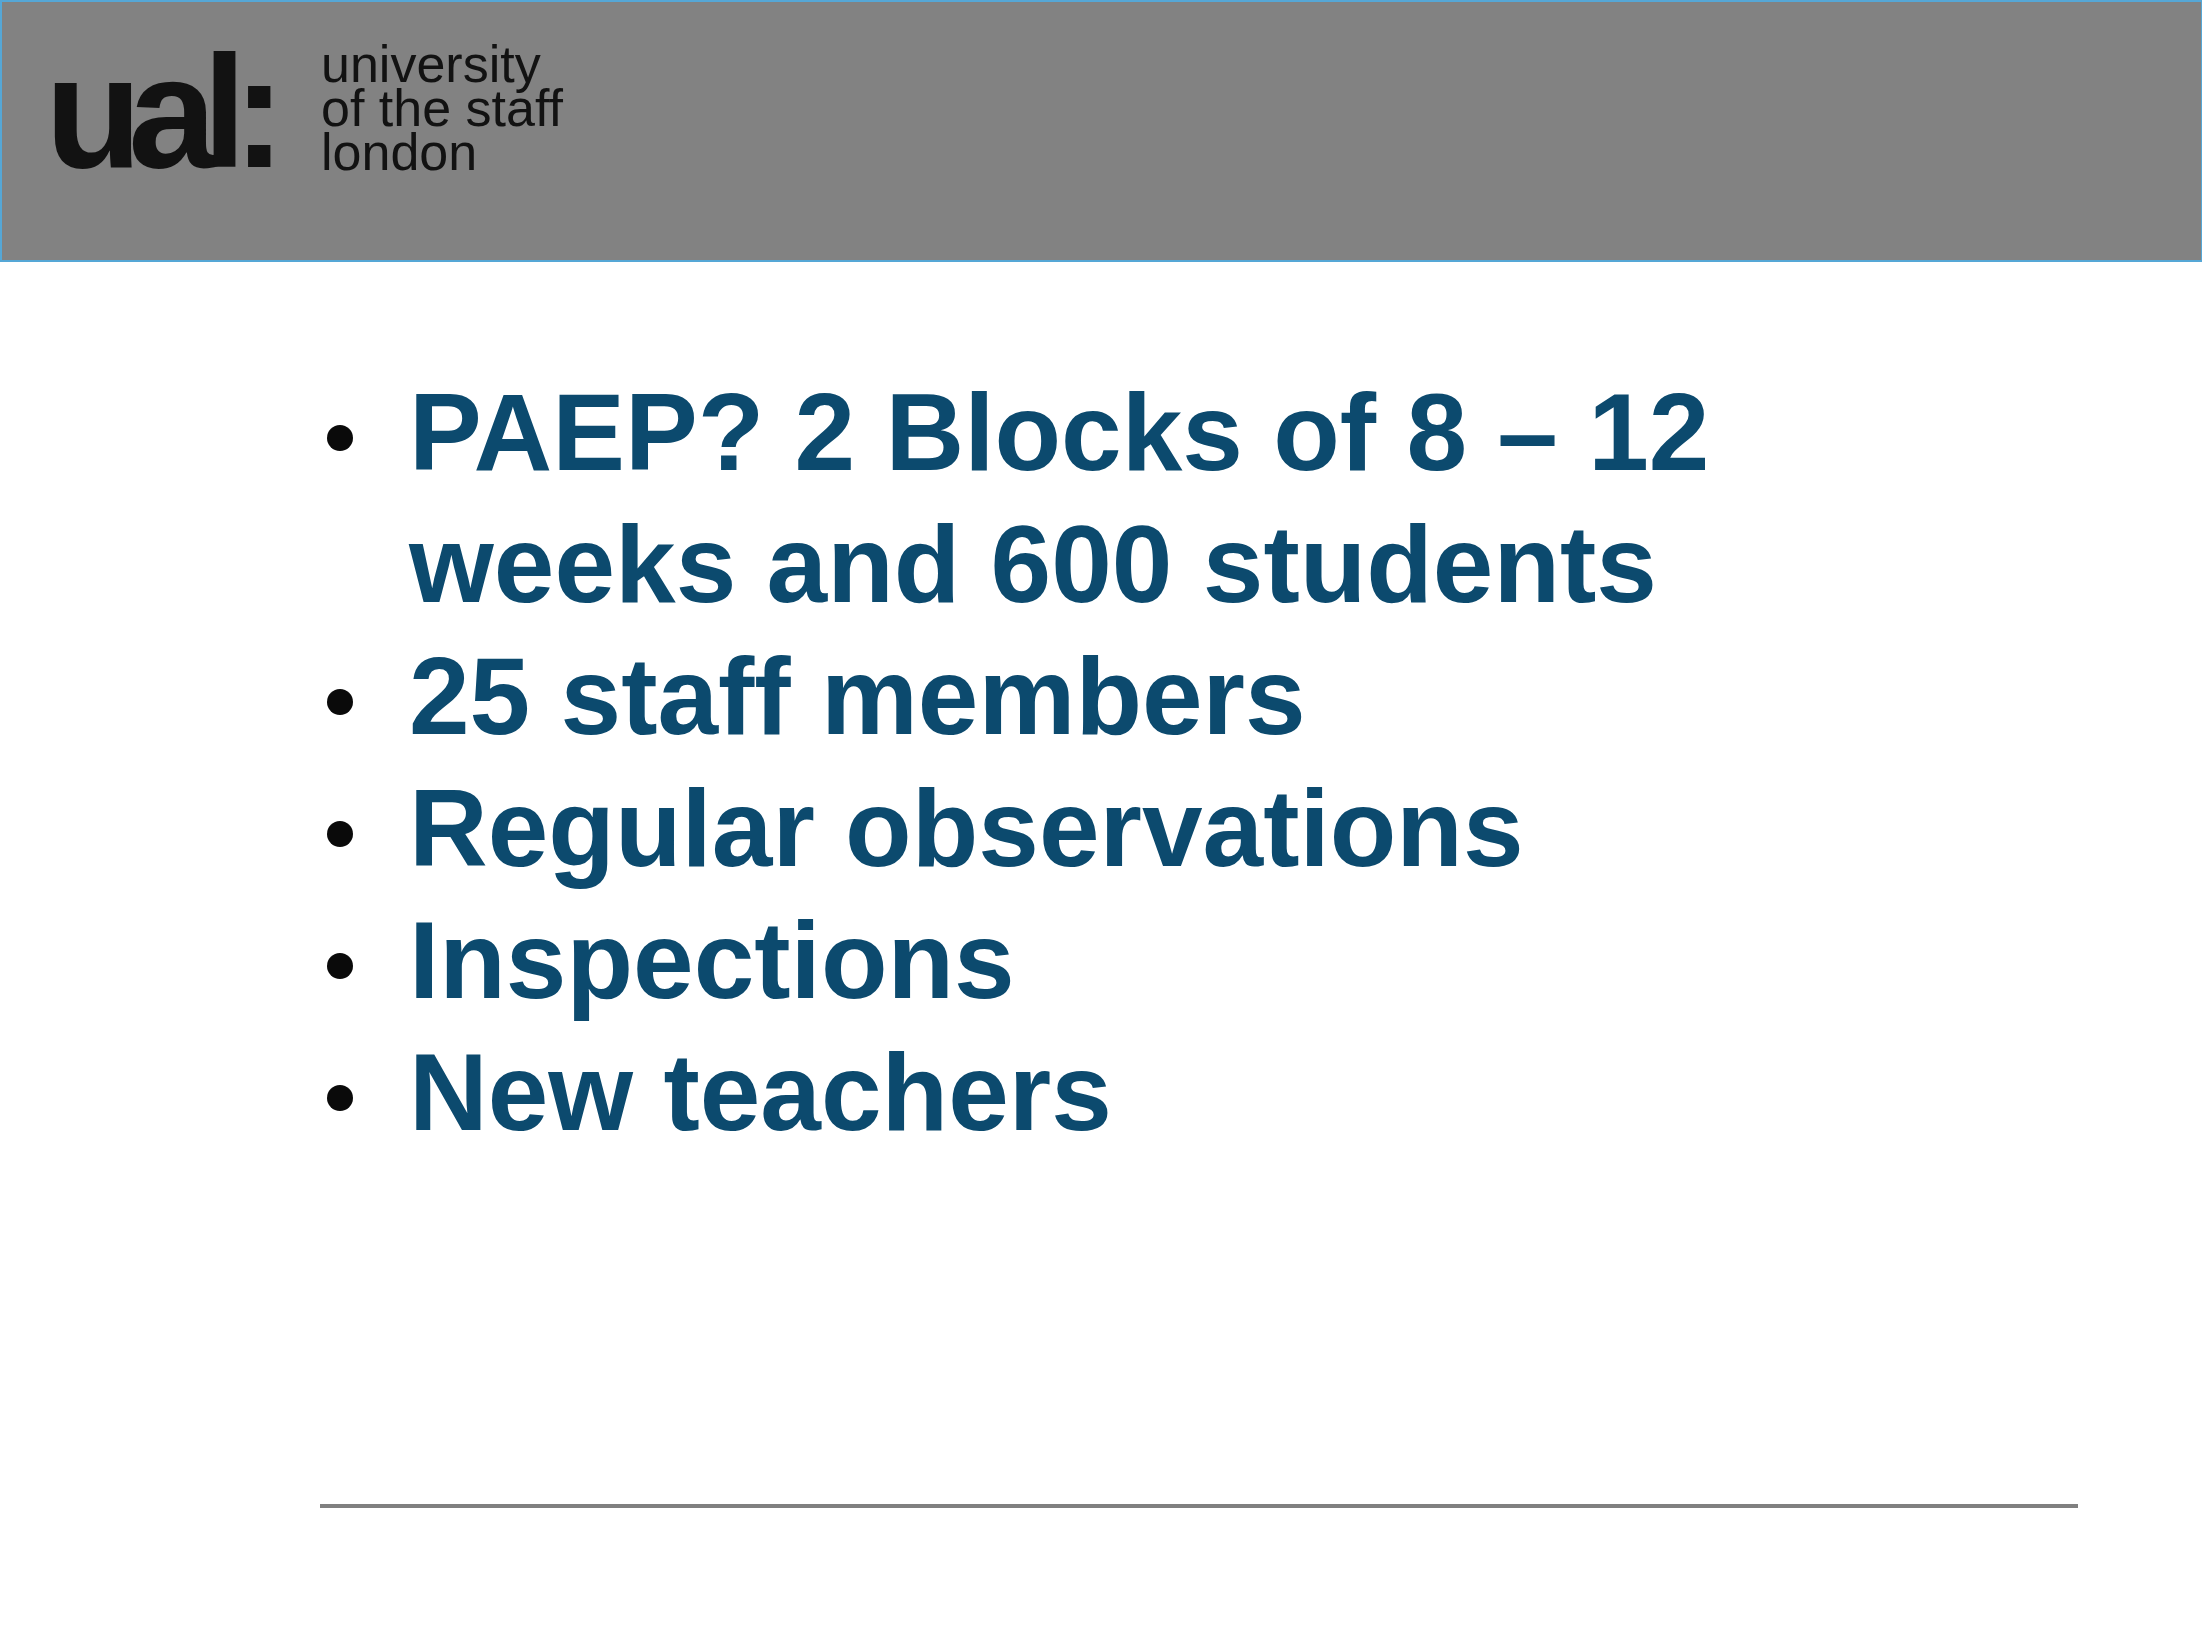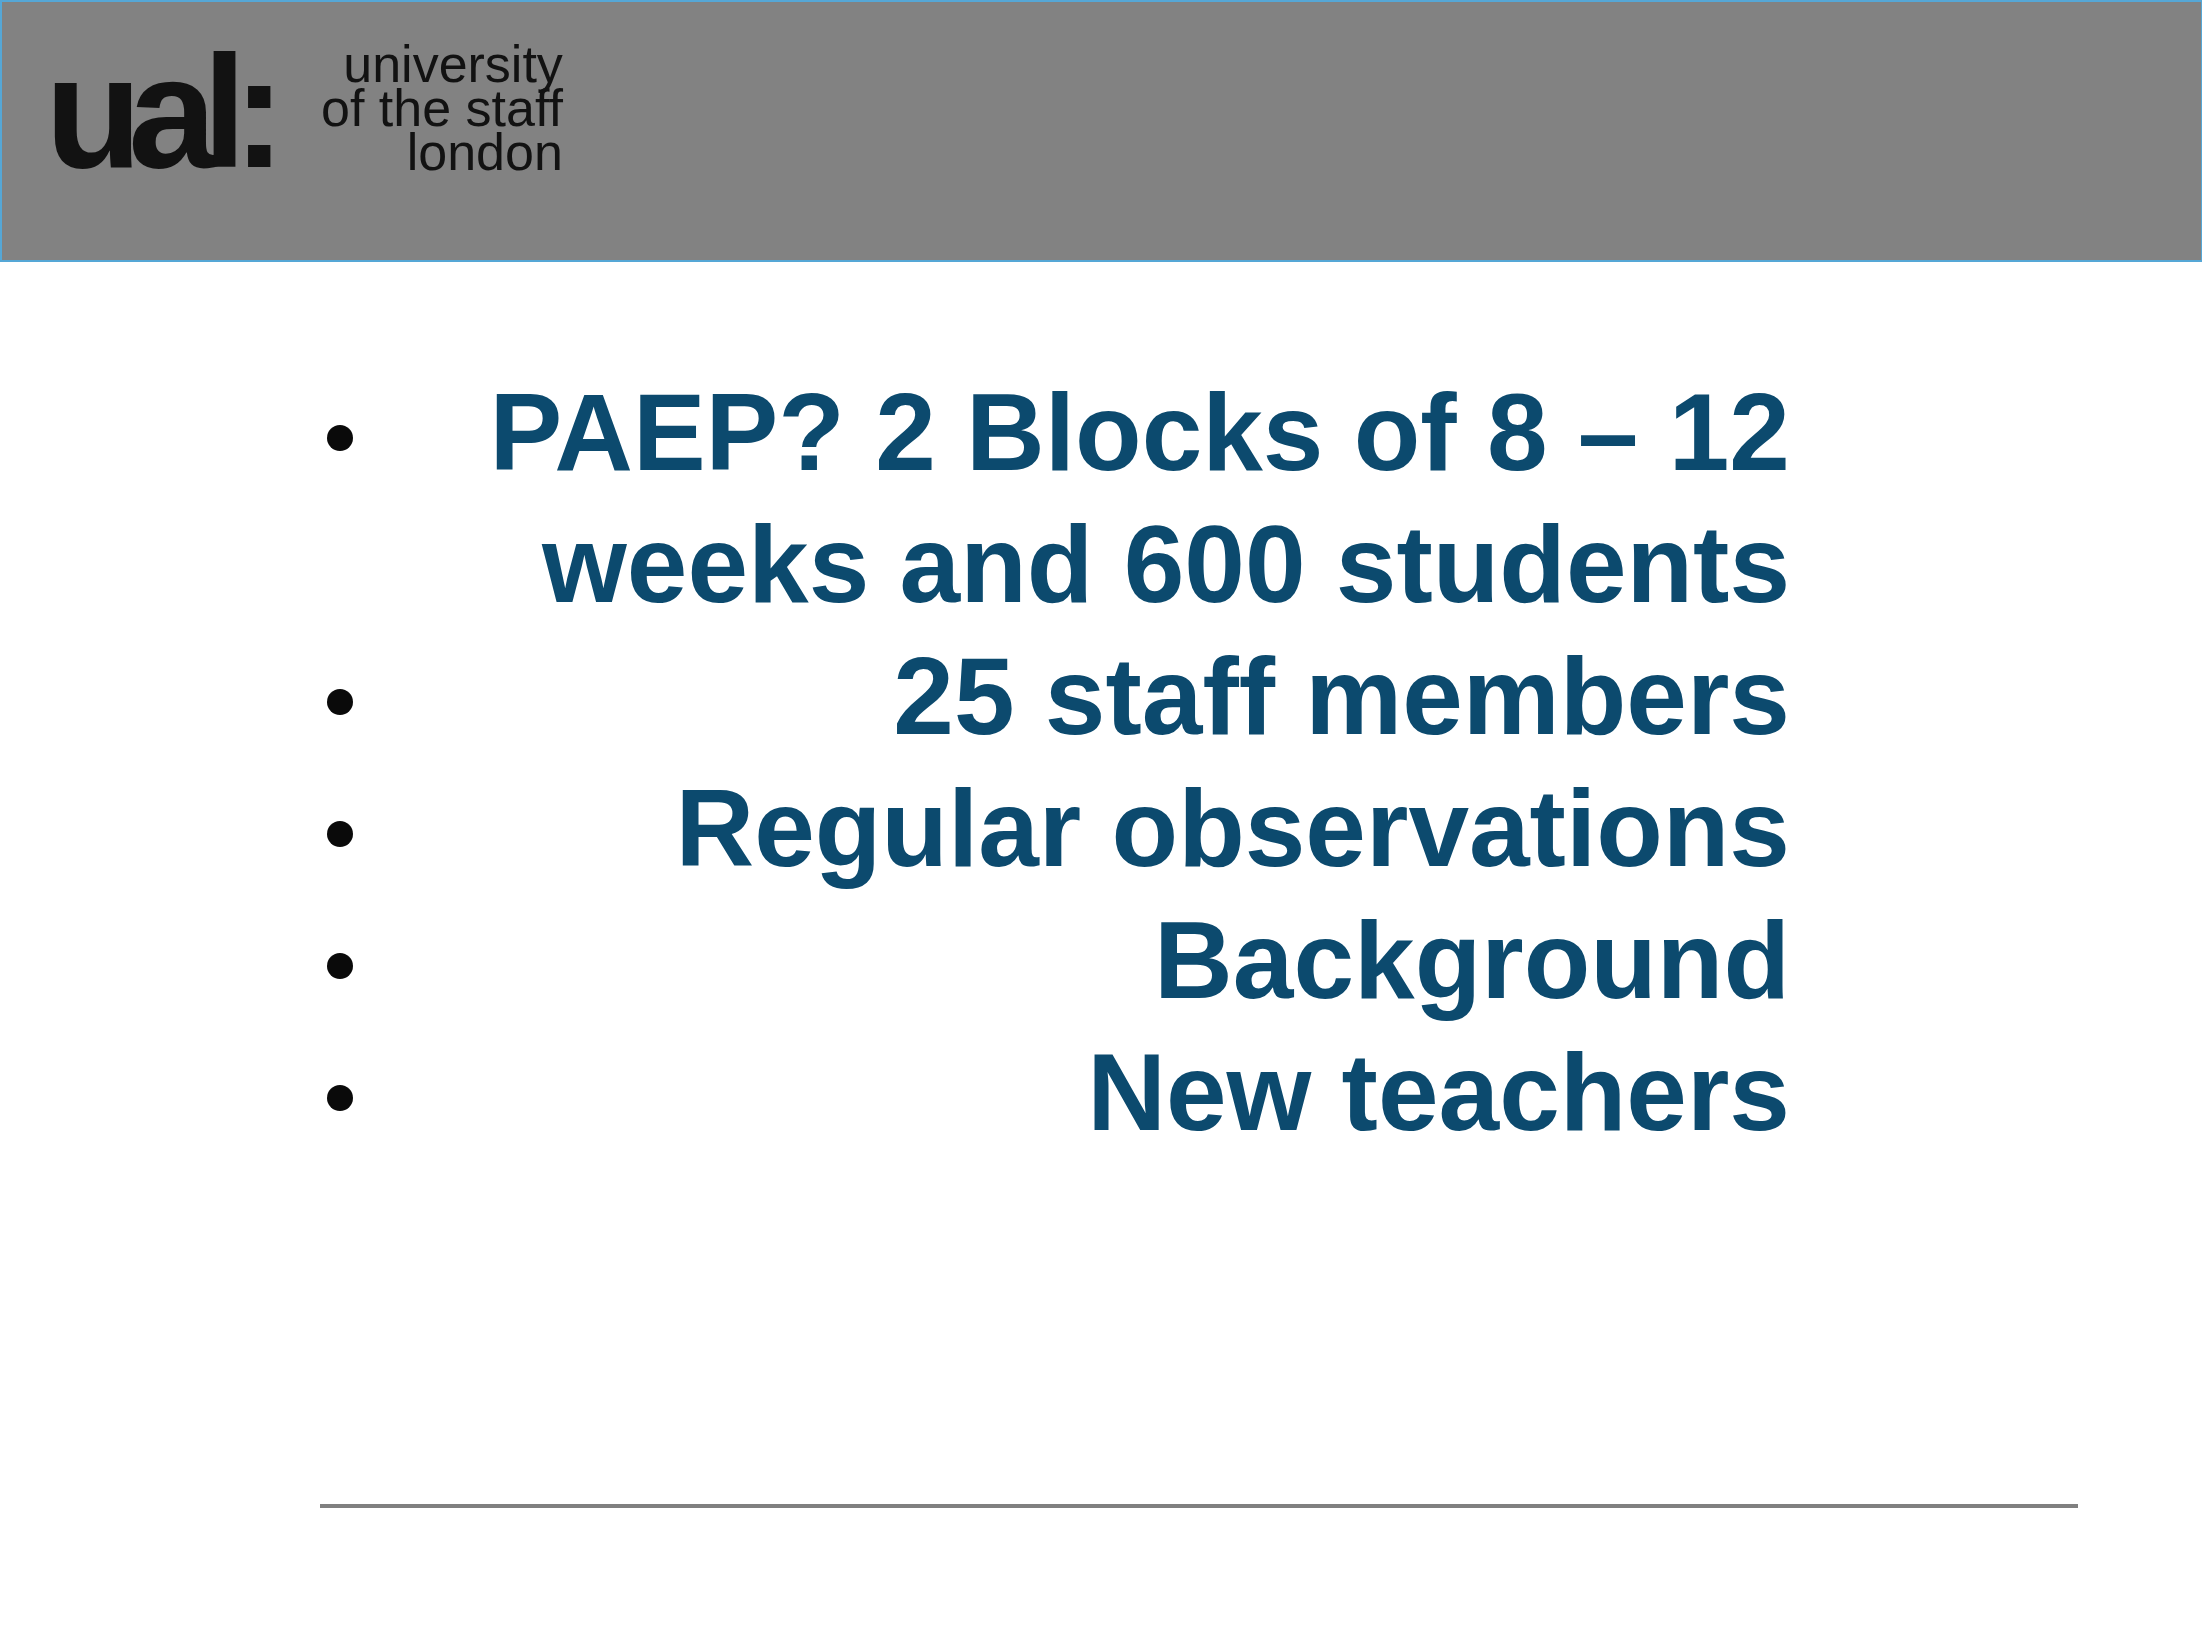--- a/index.html
+++ b/index.html
@@ -7,21 +7,20 @@
     padding: 0;
     background: #ffffff;
     font-family: "Liberation Sans", sans-serif;
   }
   .slide {
     position: relative;
     width: 2203px;
     height: 1652px;
     background: #ffffff;
     overflow: hidden;
-    text-align: right;
   }
   
   .header {
     position: absolute;
     left: 0; top: 0;
     width: 2203px;
     height: 262px;
     box-sizing: border-box;
     background: #828282;
     border: 2.6px solid #55a7d6;
@@ -107,21 +106,21 @@
     <li>
       <span class="dot"></span>
       <span>25 staff members</span>
     </li>
     <li>
       <span class="dot"></span>
       <span>Regular observations</span>
     </li>
     <li>
       <span class="dot"></span>
-      <span>Background</span>
+      <span>Inspections</span>
     </li>
     <li>
       <span class="dot"></span>
       <span>New teachers</span>
     </li>
   </ul>
 
   <div class="footer-rule"></div>
 
 </div>

